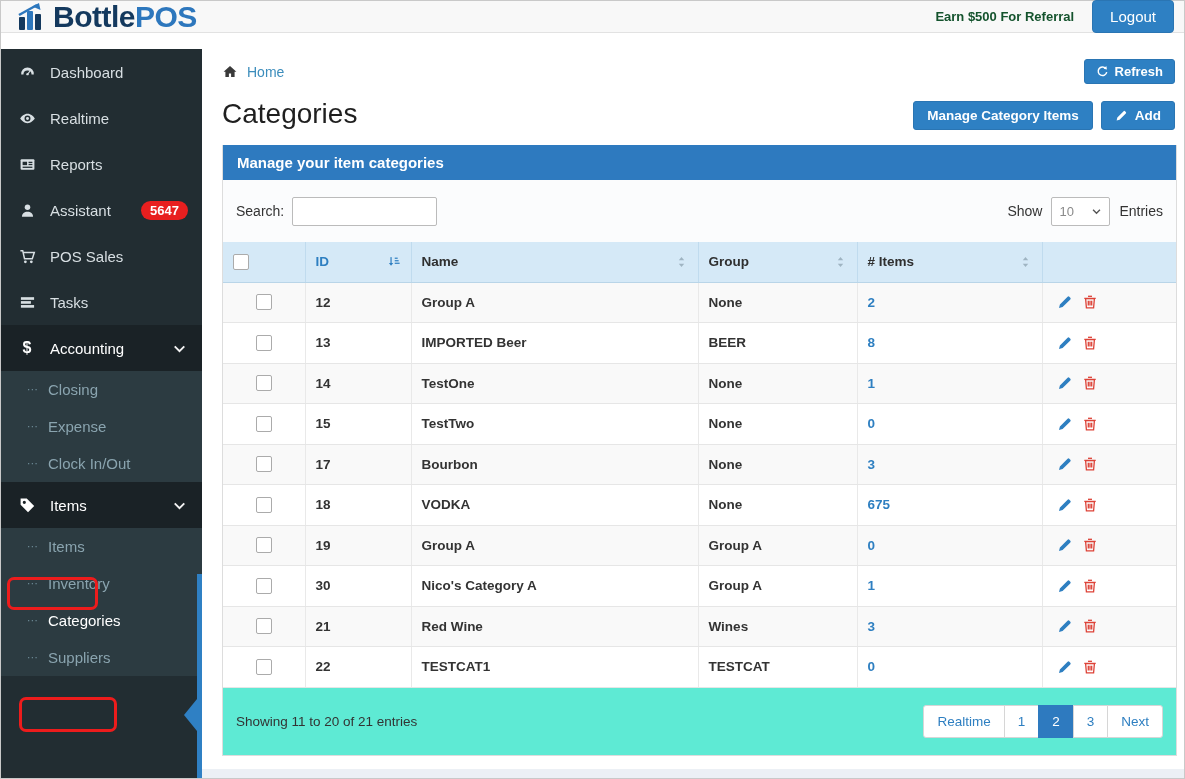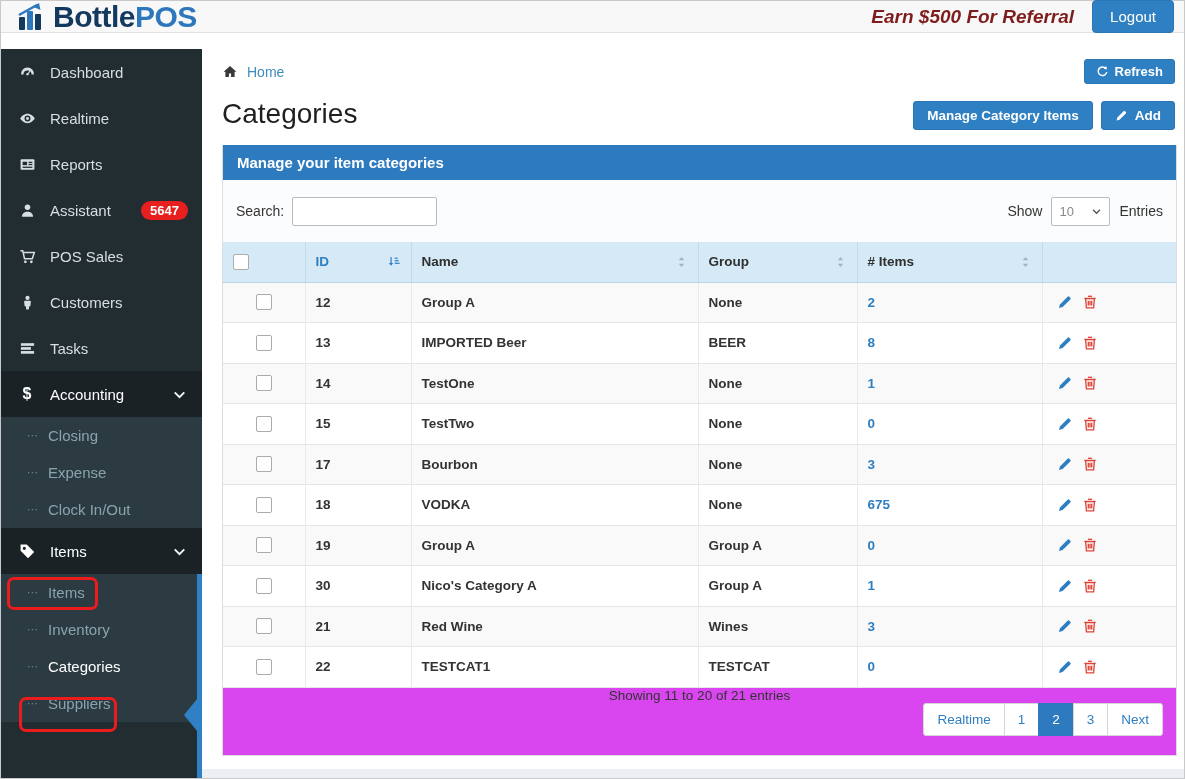--- a/index.html
+++ b/index.html
@@ -13,21 +13,21 @@
 
   
   .topbar { position:absolute; left:0; top:0; right:0; height:32px; background:#f8f8f8;
             border-bottom:1px solid #e2e2e2; display:flex; align-items:center; padding:0 10px 0 16px; }
   .logo { display:flex; align-items:center; gap:4px; }
   .logo-mark { width:32px; height:30px; display:inline-block; }
   .logo-text { font-size:30px; font-weight:bold; letter-spacing:-0.5px; }
   .logo-bottle { color:#14395e; }
   .logo-pos { color:#2d77bd; }
   .top-right { margin-left:auto; display:flex; align-items:center; gap:18px; }
-  .referral { color:#7f1d1d; font-size:19px; font-weight:bold;font-style:italic; }
+  .referral { color:#14532d; font-size:13px; font-weight:bold; }
   .btn-logout { background:#2e80c3; color:#fff; border:1px solid #2a75b3; border-radius:4px;
                 font-size:15px; padding:7px 17px; cursor:pointer;
                 font-family:"Liberation Sans",sans-serif; }
 
   
   .sidebar { position:absolute; left:0; top:48px; bottom:0; width:201px; background:#222d32; }
   .side-item { height:46px; display:flex; align-items:center; padding:0 14px 0 16px;
                color:#d8dfe3; font-size:15px; cursor:pointer; }
   .side-item .sicon { width:20px; display:inline-flex; justify-content:center; margin-right:13px; flex:none; }
   .side-item svg { width:17px; height:17px; }
@@ -99,21 +99,21 @@
   .grid th:last-child, .grid td:last-child { border-right:none; }
   .cb-cell { text-align:center; }
   .cb { display:inline-block; width:16px; height:16px; background:#fff; border:1px solid #ababab;
         border-radius:2px; vertical-align:middle; cursor:pointer; }
   .items-link { color:#2e7fc1; text-decoration:none; font-weight:bold; cursor:pointer; }
   .row-actions { display:flex; align-items:center; gap:9px; padding-left:4px; }
   .row-actions svg { width:16px; height:16px; cursor:pointer; }
   .icon-edit { color:#2e7fc1; }
   .icon-trash { color:#dd4237; }
 
-  .panel-footer { background:#d946ef; height:67px; display:flex; align-items:center; padding:0 13px;flex-direction:column; }
+  .panel-footer { background:#5eead4; height:67px; display:flex; align-items:center; padding:0 13px; }
   .showing { font-size:13.5px; color:#333; }
   .pagination { margin-left:auto; display:flex; }
   .pg { border:1px solid #d6d6d6; background:#fff; color:#2e7fc1; font-size:13.5px;
         padding:8px 13px; margin-left:-1px; cursor:pointer; }
   .pg:first-child { border-radius:3px 0 0 3px; margin-left:0; }
   .pg:last-child { border-radius:0 3px 3px 0; }
   .pg.active { background:#2e7abf; border-color:#2e7abf; color:#fff; }
 </style>
 </head>
 <body>
@@ -191,29 +191,20 @@
       <span class="sicon">
         <svg viewBox="0 0 16 16">
             <circle cx="6" cy="13" r="1.3" fill="currentColor"></circle>
             <circle cx="11.6" cy="13" r="1.3" fill="currentColor"></circle>
             <path d="M1.3 2.5h2.2l1.7 7.6h7.3l1.9-5.9H4.4" fill="none" stroke="currentColor" stroke-width="1.4"></path>
           </svg>
       </span>
       <span>POS Sales</span>
     </div>
 
-    <div class="side-item">
-      <span class="sicon">
-        <svg viewBox="0 0 16 16" fill="currentColor">
-            <circle cx="8" cy="3.7" r="2"></circle>
-            <path d="M5.7 6.4h4.6c.5 0 .9.4.85.9l-.45 4.2h-1.1l-.4 3.2H6.8l-.4-3.2H5.3l-.45-4.2c-.05-.5.35-.9.85-.9z"></path>
-          </svg>
-      </span>
-      <span>Customers</span>
-    </div>
 
     <div class="side-item">
       <span class="sicon">
         <svg viewBox="0 0 16 16" fill="currentColor">
             <rect x="1.8" y="3" width="12.4" height="2.5"></rect>
             <rect x="1.8" y="6.7" width="9.4" height="2.5"></rect>
             <rect x="1.8" y="10.4" width="12.4" height="2.5"></rect>
           </svg>
       </span>
       <span>Tasks</span>

